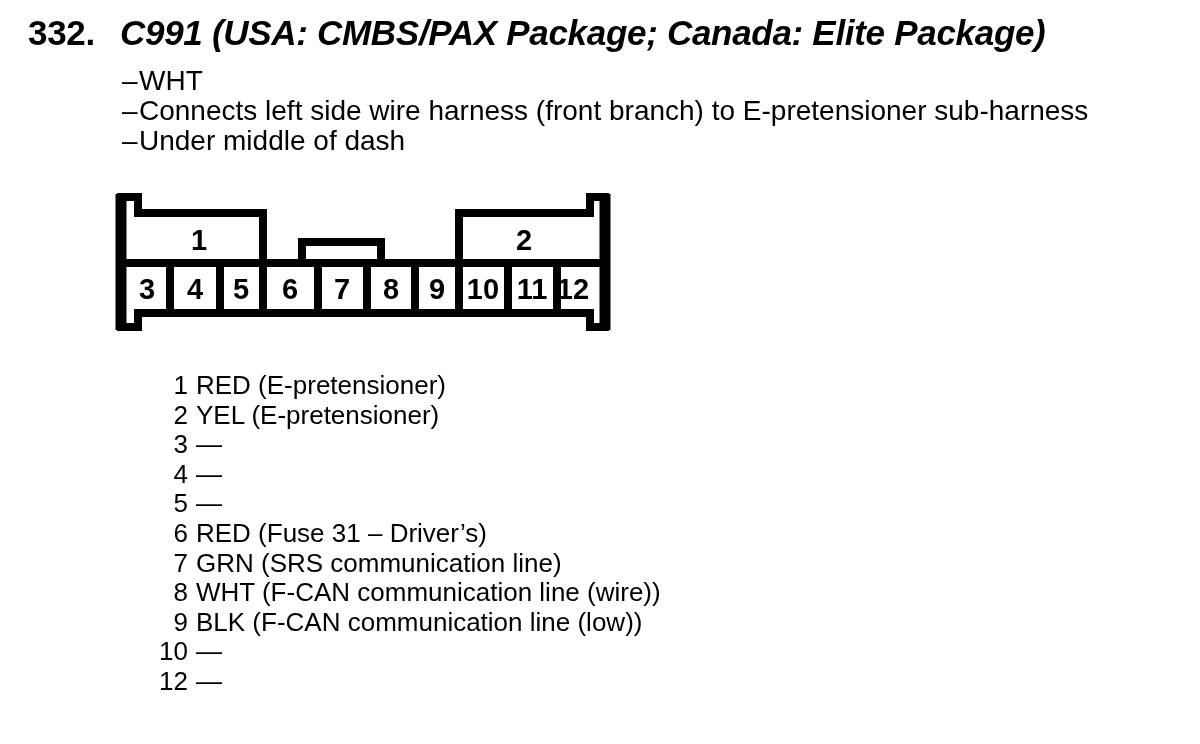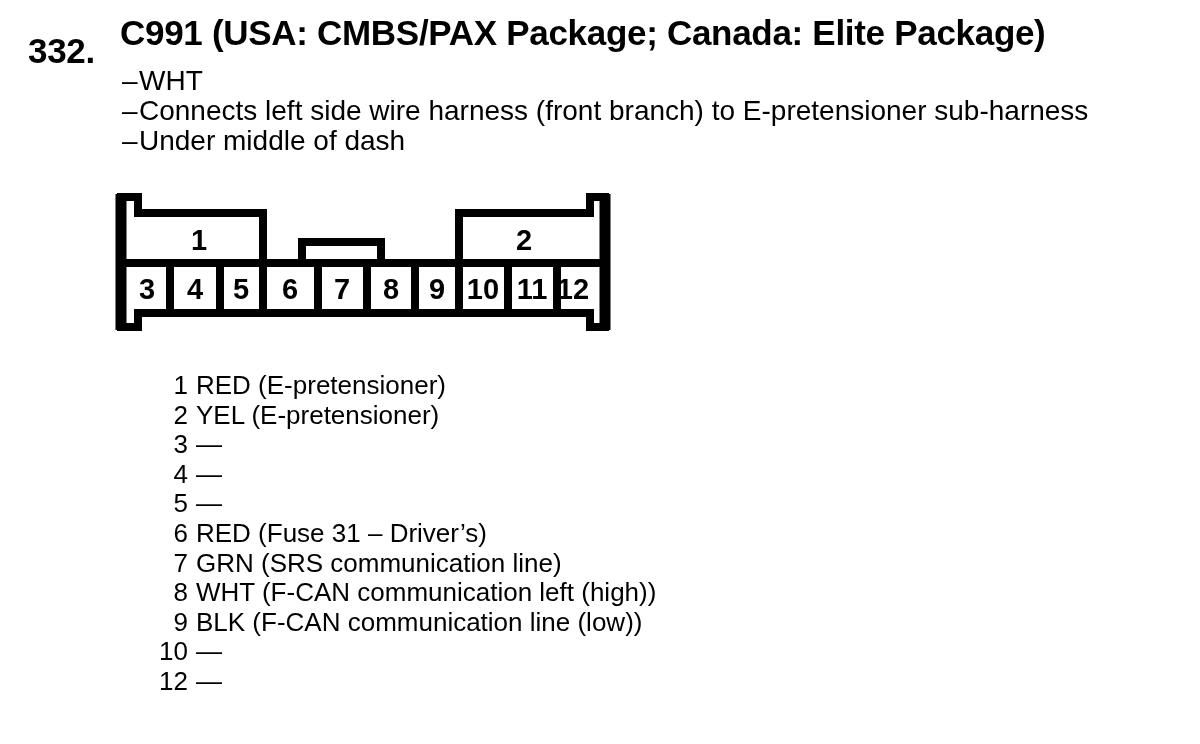--- a/index.html
+++ b/index.html
@@ -8,28 +8,28 @@
     background: #ffffff;
     color: #000000;
     font-family: "Liberation Sans", sans-serif;
     position: relative;
     overflow: hidden;
   }
   .page { position: absolute; inset: 0; background: #ffffff; }
 
   
   .title-num {
-    position: absolute; left: 28px; top: 33px;
+    position: absolute; left: 28px; top: 15px;
     font-size: 35px; font-weight: bold; line-height: 36px;
     letter-spacing: -0.3px; white-space: nowrap;
   }
   .title-text {
     position: absolute; left: 120px; top: 15px;
     font-size: 35px; font-weight: bold; line-height: 36px;
-    letter-spacing: -0.3px; white-space: nowrap;
+    letter-spacing: -0.3px; white-space: nowrap; font-style: italic;
   }
 
   
   .notes {
     position: absolute; left: 122px; top: 66px;
     font-size: 28px; line-height: 30px;
   }
   .note-row { white-space: nowrap; }
   .note-dash { display: inline-block; width: 17px; }
 
@@ -114,19 +114,19 @@
   </svg>
 
   <div class="pinout">
     <div class="pin-row"><span class="pin-num">1</span><span class="pin-wire">RED (E-pretensioner)</span></div>
     <div class="pin-row"><span class="pin-num">2</span><span class="pin-wire">YEL (E-pretensioner)</span></div>
     <div class="pin-row"><span class="pin-num">3</span><span class="pin-wire">—</span></div>
     <div class="pin-row"><span class="pin-num">4</span><span class="pin-wire">—</span></div>
     <div class="pin-row"><span class="pin-num">5</span><span class="pin-wire">—</span></div>
     <div class="pin-row"><span class="pin-num">6</span><span class="pin-wire">RED (Fuse 31 – Driver’s)</span></div>
     <div class="pin-row"><span class="pin-num">7</span><span class="pin-wire">GRN (SRS communication line)</span></div>
-    <div class="pin-row"><span class="pin-num">8</span><span class="pin-wire">WHT (F-CAN communication left (high))</span></div>
+    <div class="pin-row"><span class="pin-num">8</span><span class="pin-wire">WHT (F-CAN communication line (wire))</span></div>
     <div class="pin-row"><span class="pin-num">9</span><span class="pin-wire">BLK (F-CAN communication line (low))</span></div>
     <div class="pin-row"><span class="pin-num">10</span><span class="pin-wire">—</span></div>
     <div class="pin-row"><span class="pin-num">12</span><span class="pin-wire">—</span></div>
   </div>
 
 </div>
 
 </body></html>

